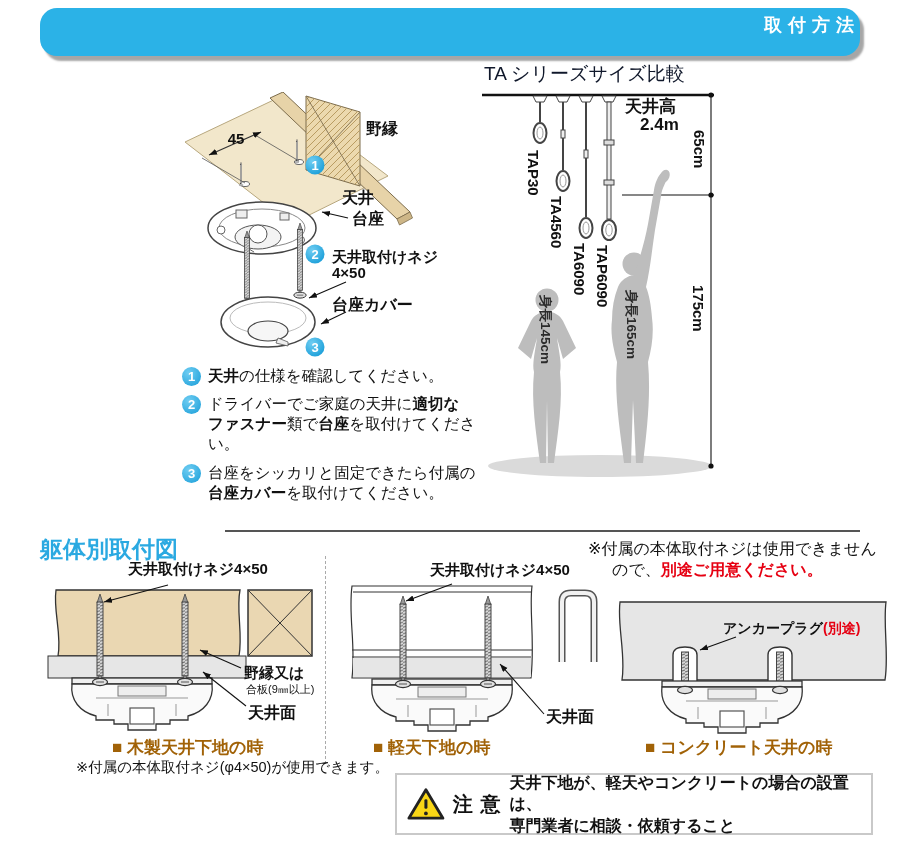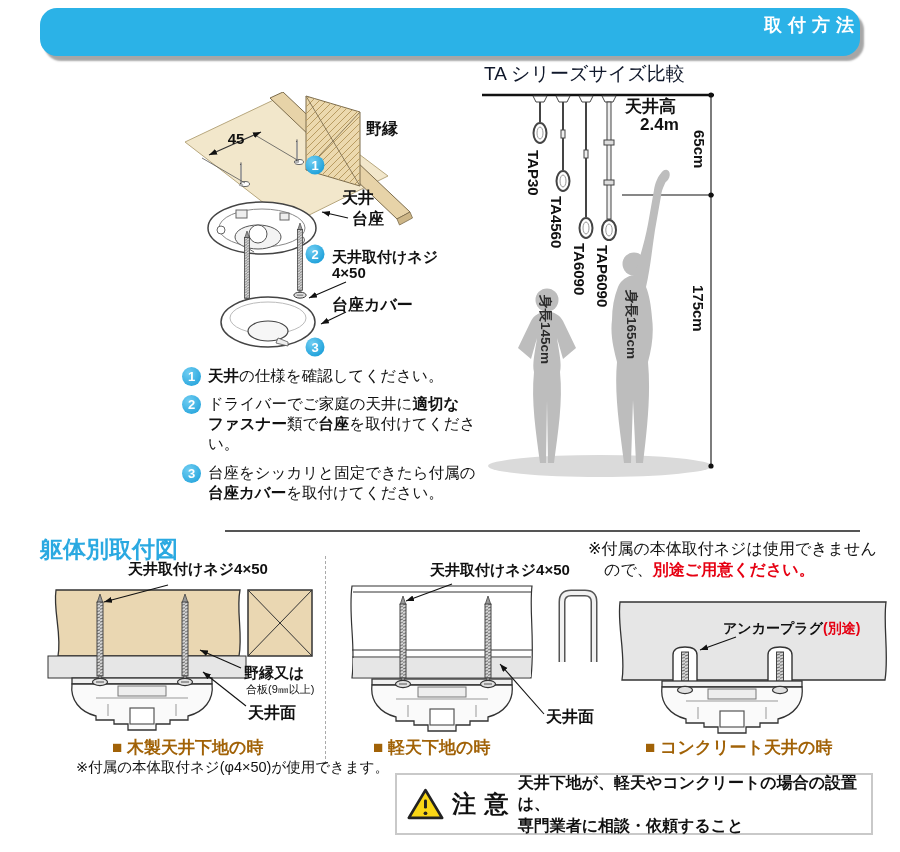--- a/index.html
+++ b/index.html
@@ -18,24 +18,24 @@
         font-size:13px;text-align:center;line-height:19px;}
   .b{font-weight:bold;}
   .sec-head{left:40px;top:514px;font-size:23px;font-weight:bold;color:#2aa9e1;margin-top:20px;}
   .sec-line{left:225px;top:530px;width:635px;border-top:2px solid #555;height:0;}
   .divider{left:325px;top:556px;height:208px;width:0;border-left:1px dashed #aaa;}
   .diag-label{font-size:15px;font-weight:600;color:#111;}
   .caption{font-size:17px;font-weight:bold;color:#a16207;}
   .note{font-size:14.5px;color:#111;}
   .red{color:#e60012;}
   .c-note{left:588px;top:539px;font-size:16px;line-height:1.3;color:#111;}
-  .c-note .l2{margin-left:16px;}
+  .c-note .l2{margin-left:24px;}
   .caution{left:395px;top:773px;width:478px;height:62px;border:2px solid #c9c9c9;background:#fff;
            display:flex;align-items:center;padding:0 10px;box-sizing:border-box;gap:8px;}
-  .caution-label{font-size:24px;font-weight:bold;white-space:nowrap;letter-spacing:1px;text-align:right;}
+  .caution-label{font-size:20px;font-weight:bold;white-space:nowrap;letter-spacing:1px;text-align:right;}
   .caution-msg{font-size:16px;font-weight:bold;line-height:1.35;}
   svg text{font-family:"Liberation Sans","DejaVu Sans",sans-serif;fill:#111;}
   .t16b{font-size:16px;font-weight:bold;}
   .t15b{font-size:15px;font-weight:bold;}
   .t15m{font-size:15px;font-weight:600;}
   .t14m{font-size:14px;font-weight:600;}
   .t11{font-size:11px;}
   .t17b{font-size:17px;font-weight:bold;}
   .numt{font-size:13px;font-weight:bold;fill:#fff;}
   .vlab{font-size:15px;font-weight:bold;}

